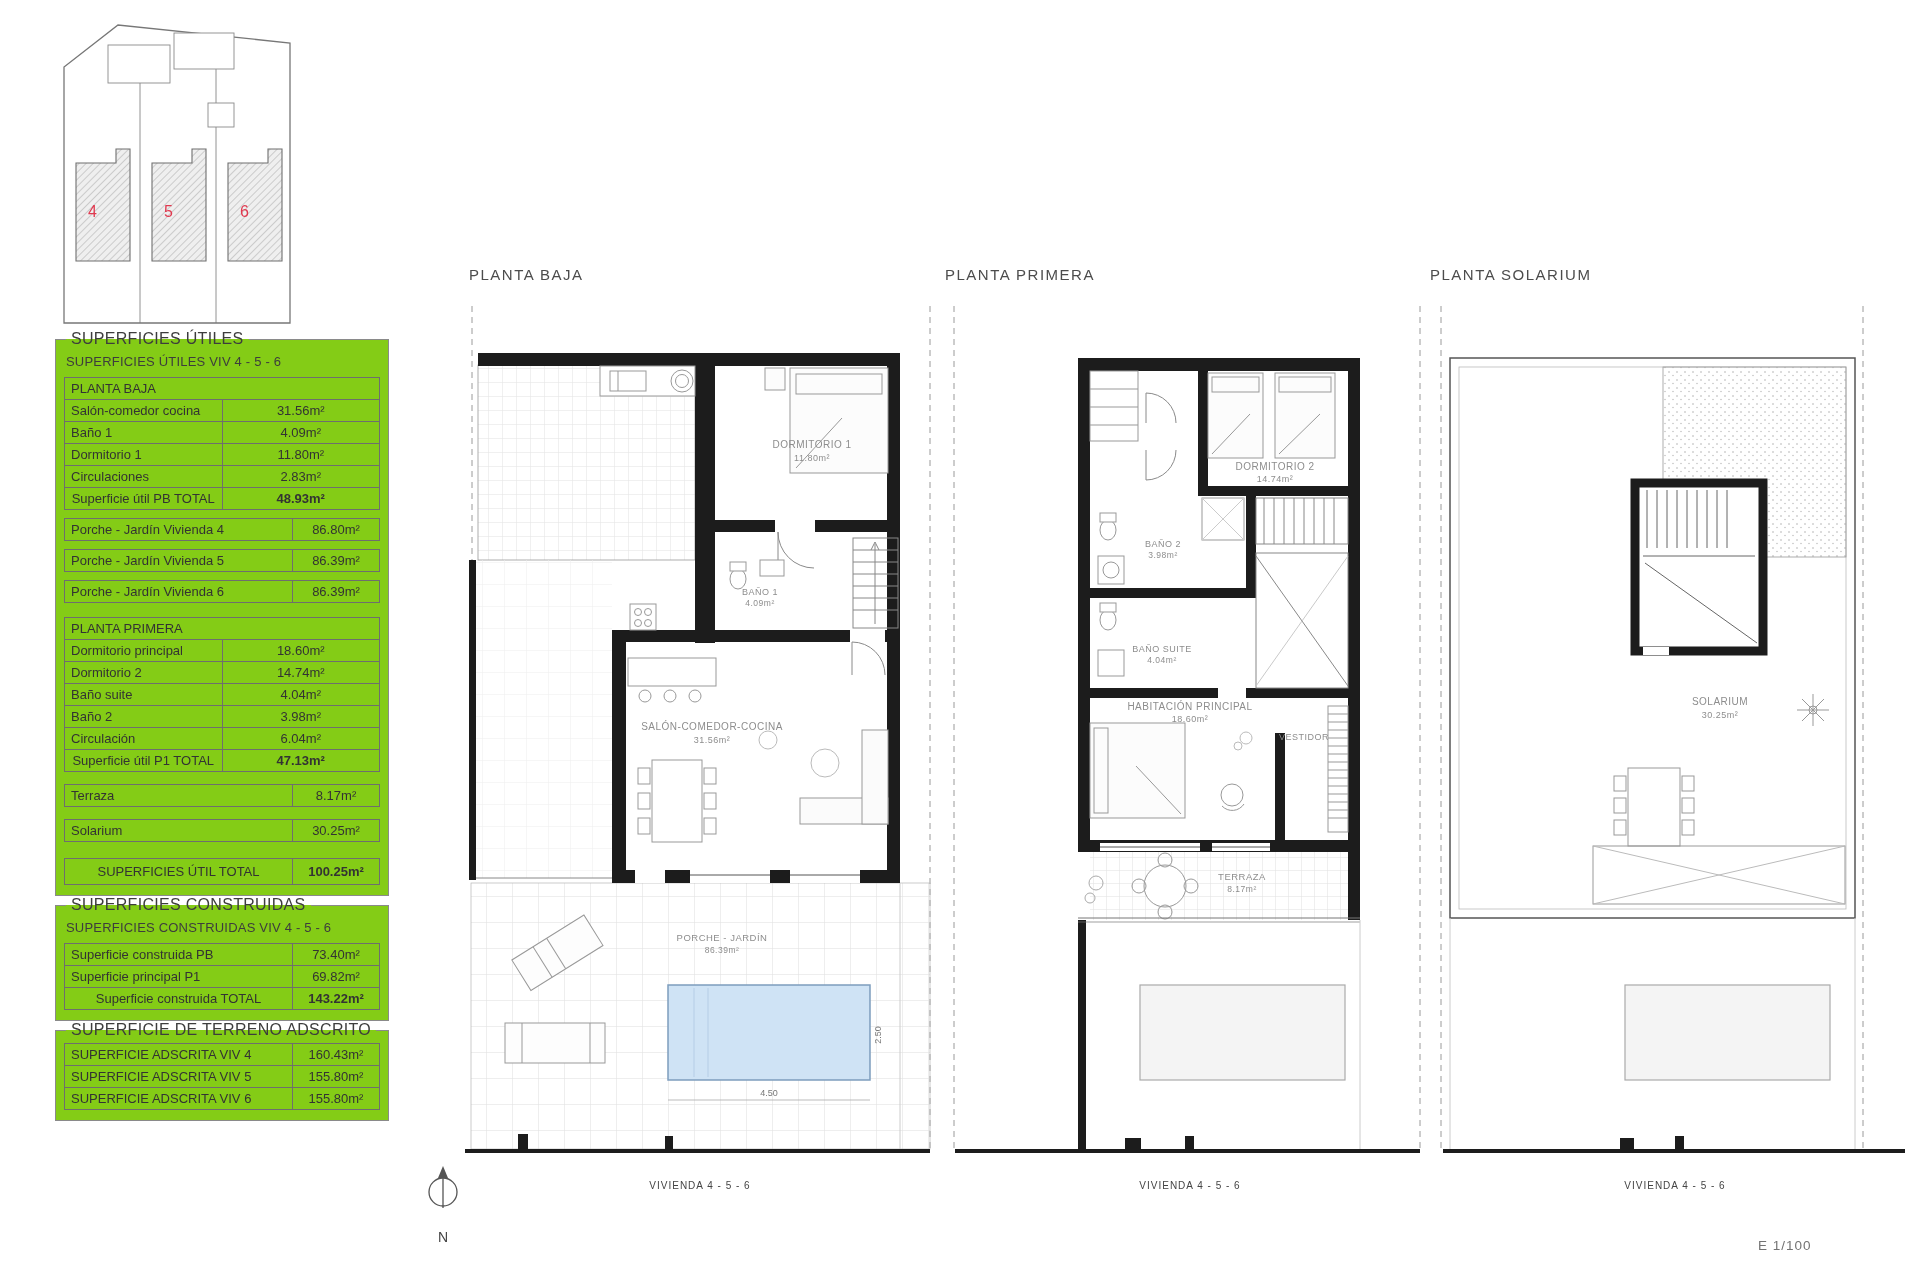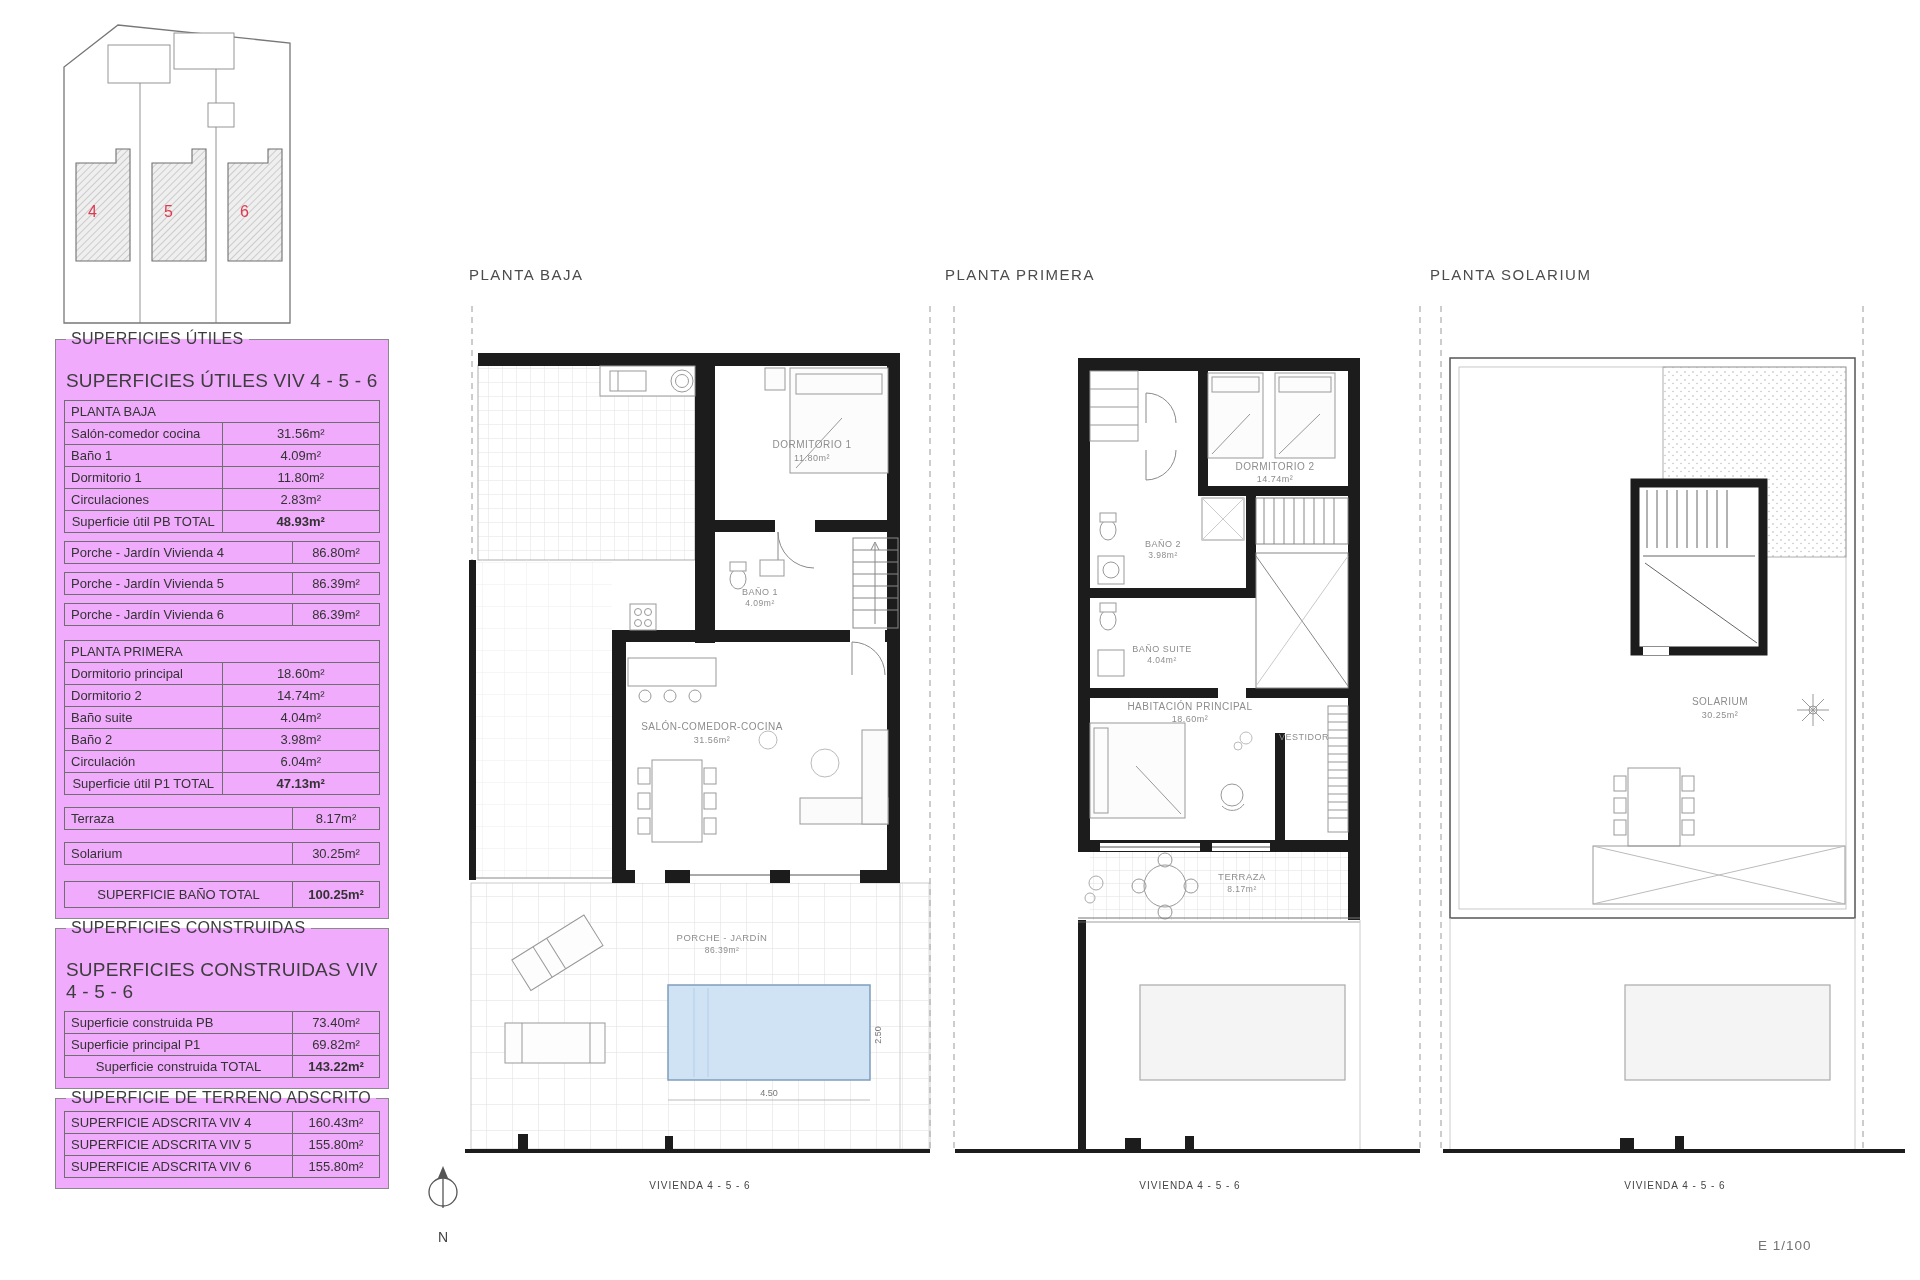--- a/index.html
+++ b/index.html
@@ -5,23 +5,23 @@
   html,body{margin:0;padding:0;background:#ffffff;}
   .page{position:relative;width:1920px;height:1280px;background:#fff;overflow:hidden;
         font-family:"Liberation Sans",sans-serif;color:#333;}
   .abs{position:absolute;}
   .main-title{font-size:33px;letter-spacing:1.5px;color:#3c3c3c;}
   .plan-title{font-size:15px;letter-spacing:1.5px;color:#4c4c4c;}
   .plan-footer{font-size:10px;letter-spacing:1px;color:#444;text-align:center;width:480px;}
   .scale-label{font-size:13.5px;letter-spacing:1px;color:#737373;}
 
   .left-col{position:absolute;left:55px;top:330px;width:334px;}
-  fieldset.sec{border:1px solid #8a8a8a;margin:0;padding:4px 8px 10px 8px;background:#f0abfc;}
+  fieldset.sec{border:1px solid #8a8a8a;margin:0;padding:4px 8px 10px 8px;background:#84cc16;}
   fieldset.sec legend{font-size:16px;color:#3d3d3d;padding:0 5px;margin-left:2px;letter-spacing:0.3px;}
-  .sub{font-size:19px;color:#3d3d3d;margin:18px 0 8px 2px;letter-spacing:0.2px;}
+  .sub{font-size:13px;color:#3d3d3d;margin:2px 0 8px 2px;letter-spacing:0.2px;}
   table.t{border-collapse:collapse;width:100%;table-layout:fixed;}
   table.t td{border:1px solid #6e6e6e;font-size:13px;color:#333;padding:1px 6px;height:19px;
              overflow:hidden;white-space:nowrap;}
   table.t td.val{width:74px;text-align:center;}
   table.t td.hdr{text-transform:none;}
   table.t td.tot-lbl{text-align:center;}
   td.tot-val{font-weight:bold;font-size:13.5px;}
   .mt8{margin-top:8px;} .mt12{margin-top:12px;} .mt14{margin-top:14px;} .mt16{margin-top:16px;}
   .mt48{margin-top:48px;} .mt52{margin-top:52px;}
   .caps13{font-size:13px;}
@@ -165,21 +165,21 @@
             <tr>
               <td>Solarium</td>
               <td class="val">30.25m²</td>
             </tr>
       </tbody>
         </table>
 
       <table class="t mt16">
         <tbody>
             <tr style="height:26px;">
-              <td class="tot-lbl caps13">SUPERFICIE BAÑO TOTAL</td>
+              <td class="tot-lbl caps13">SUPERFICIES ÚTIL TOTAL</td>
               <td class="val tot-val">100.25m²</td>
             </tr>
       </tbody>
         </table>
     </fieldset>
 
     <fieldset class="sec mt48">
       <legend>SUPERFICIES CONSTRUIDAS</legend>
       <div class="sub">SUPERFICIES CONSTRUIDAS VIV 4 - 5 - 6</div>
       <table class="t">

